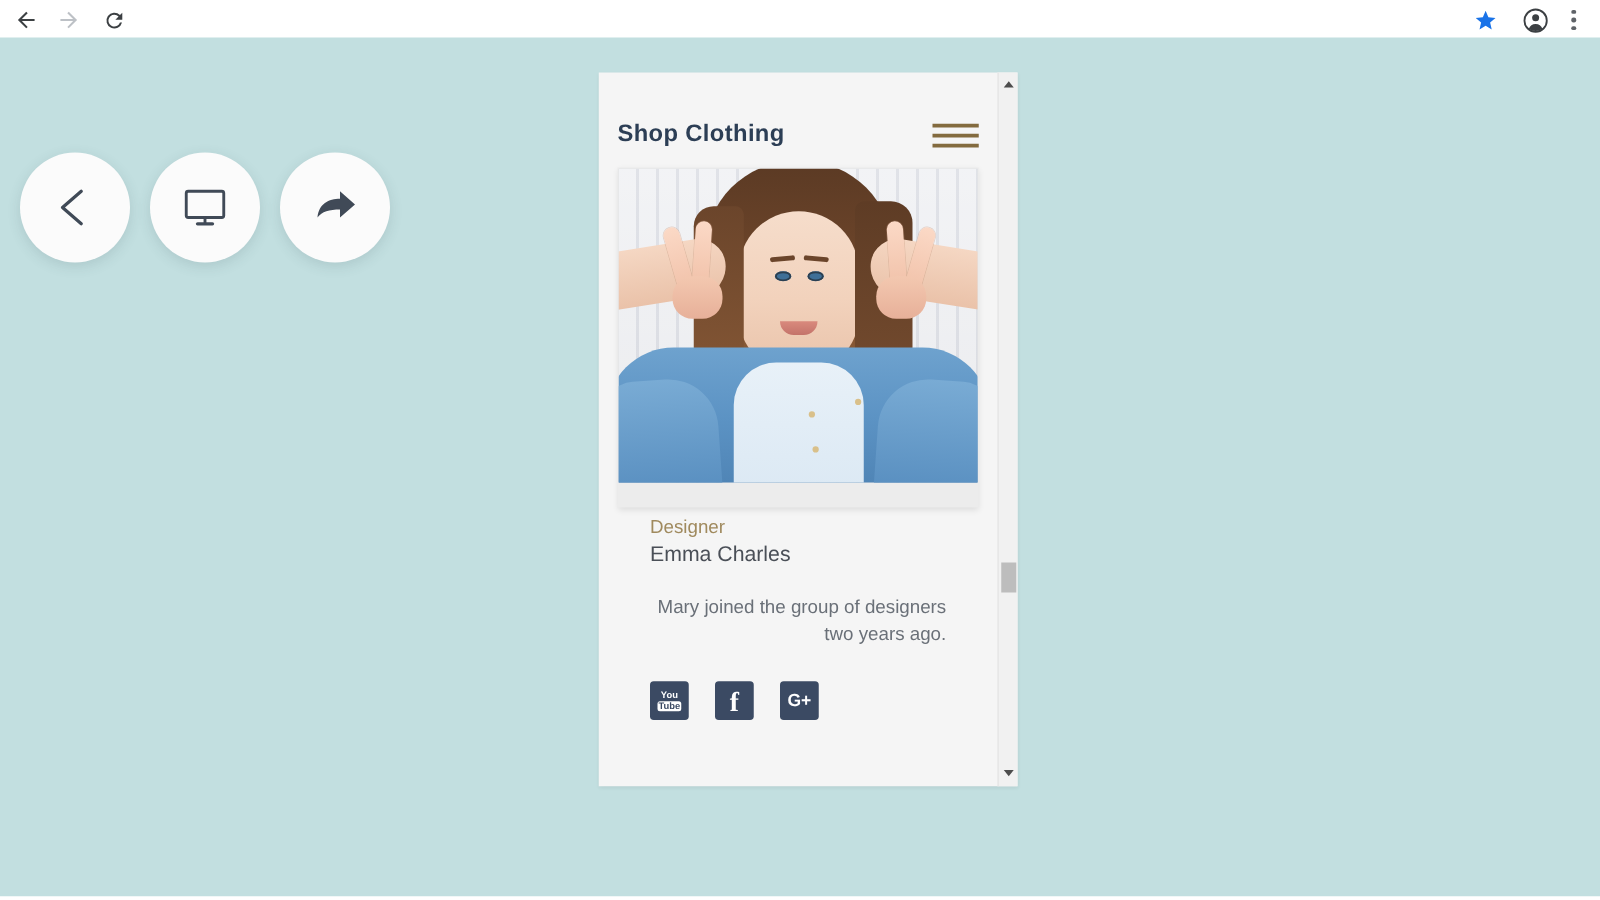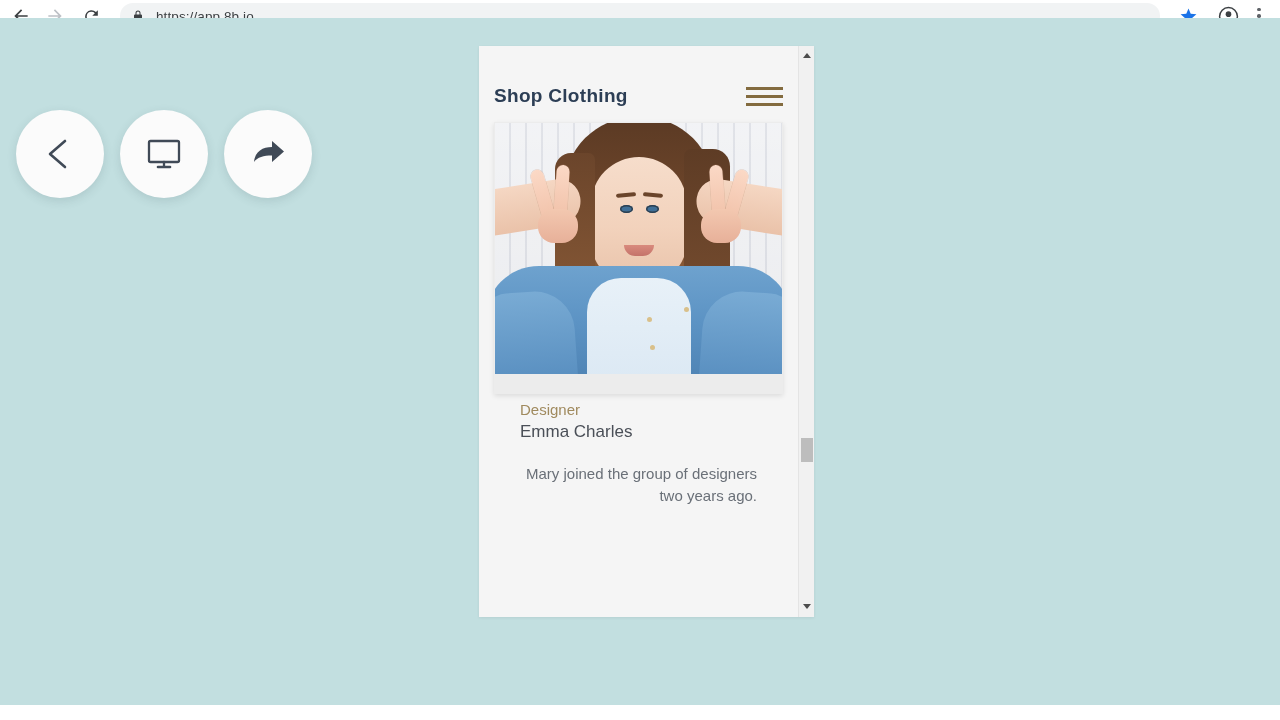--- a/index.html
+++ b/index.html
@@ -40,21 +40,21 @@
     padding-right:9px; gap:0;
   }
   #star-btn{ width:30px;height:30px;display:flex;align-items:center;justify-content:center;margin-right:10px;}
   #profile-btn{ width:30px;height:30px;display:flex;align-items:center;justify-content:center;margin-right:4px;}
   #menu-btn{ width:24px;height:30px;display:flex;flex-direction:column;
     align-items:center;justify-content:center;gap:3px;}
   #menu-btn i{ width:3.5px;height:3.5px;border-radius:50%;background:#5f6368;display:block;}
 
   
   #page-canvas{
-    position:absolute; left:0; top:18px; width:1280px; height:687px;
+    position:absolute; left:0; top:30px; width:1280px; height:687px;
     background:#c2dfe0;
   }
 
   
   #fab-group{ position:absolute; left:16px; top:92px; display:flex; gap:0; }
   .fab{
     width:88px; height:88px; border-radius:50%;
     background:#fbfbfb;
     box-shadow:0 3px 10px rgba(60,90,95,.16);
     display:flex; align-items:center; justify-content:center;
@@ -207,28 +207,20 @@
       <path d="M4 11h12.2l-5.6-5.6L12 4l8 8-8 8-1.4-1.4 5.6-5.6H4z" fill="#bdc1c6"></path>
     </svg>
   </div>
 
   <div class="nav-btn" id="nav-reload">
     <svg width="19" height="19" viewBox="0 0 24 24">
       <path d="M17.65 6.35A8 8 0 1 0 19.73 14h-2.1A6 6 0 1 1 12 6a5.94 5.94 0 0 1 4.22 1.78L13 11h7V4z" fill="#3c4043"></path>
     </svg>
   </div>
 
-  <div id="omnibox">
-    <span class="lock">
-      <svg width="12" height="14" viewBox="0 0 24 28">
-        <path d="M18 11h-1V8A5 5 0 0 0 7 8v3H6a2 2 0 0 0-2 2v11a2 2 0 0 0 2 2h12a2 2 0 0 0 2-2V13a2 2 0 0 0-2-2zM9 8a3 3 0 0 1 6 0v3H9z" fill="#3c4043"></path>
-      </svg>
-    </span>
-    <span class="url" title="Search or type a URL">https://app.8b.io</span>
-  </div>
 
   <div id="toolbar-right">
     <div id="star-btn">
       <svg width="19" height="19" viewBox="0 0 24 24">
         <path d="M12 17.3l-6.18 3.73 1.64-7.03L2 9.24l7.19-.61L12 2l2.81 6.63 7.19.61-5.46 4.76 1.64 7.03z" fill="#1a73e8"></path>
       </svg>
     </div>
     <div id="profile-btn">
       <svg width="21" height="21" viewBox="0 0 24 24">
         <circle cx="12" cy="12" r="10.2" fill="none" stroke="#3c4043" stroke-width="1.7"></circle>
@@ -314,20 +306,34 @@
           <div class="ph-btn" style="left:152px;bottom:52px"></div>
           <div class="ph-btn" style="left:155px;bottom:24px"></div>
           <div class="ph-btn" style="left:189px;bottom:62px"></div>
         </div>
 
         <div id="profile-body">
           <div id="profile-role">Designer</div>
           <div id="profile-name">Emma Charles</div>
           <div id="profile-bio">Mary joined the group of designers two years ago.</div>
 
+          <div id="social-row">
+            <div class="social-icon">
+              <span class="yt-label">
+                <span>You</span>
+                <b>Tube</b>
+              </span>
+            </div>
+            <div class="social-icon">
+              <span class="fb-glyph">f</span>
+            </div>
+            <div class="social-icon">
+              <span class="gp-glyph">G+</span>
+            </div>
+          </div>
         </div>
 
       </div>
     </div>
 
     <div id="viewport-scrollbar">
       <div id="scroll-up-arrow">
         <div class="tri up"></div>
       </div>
       <div id="scroll-thumb"></div>

